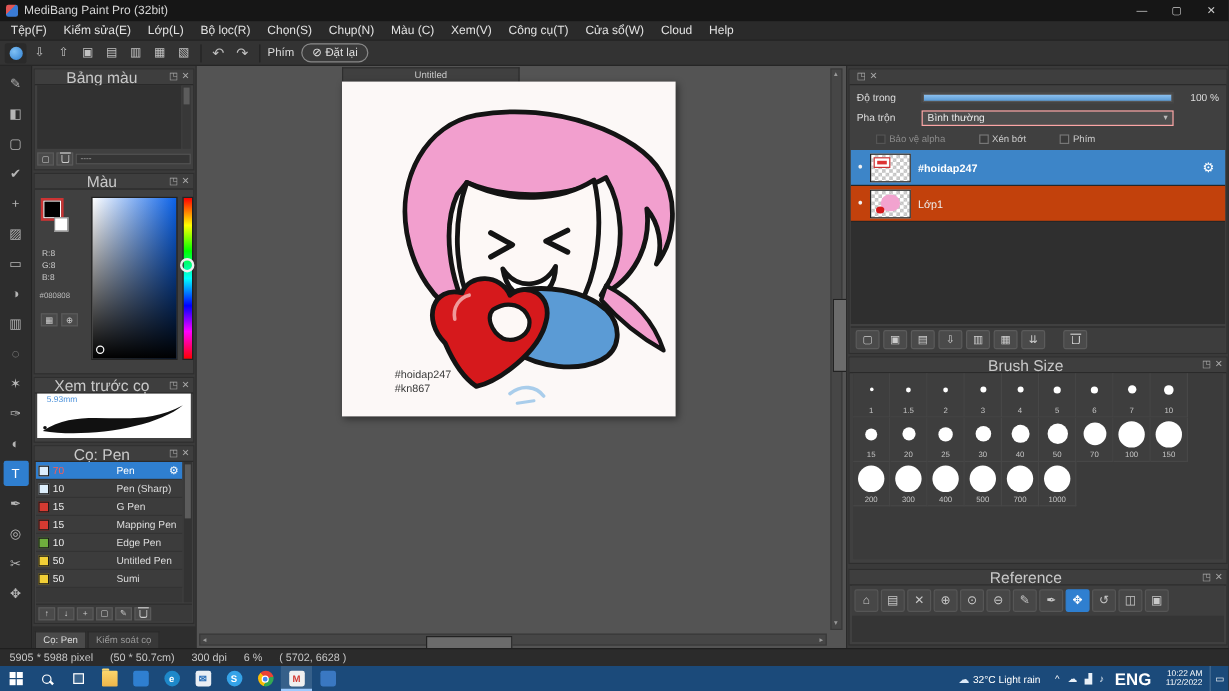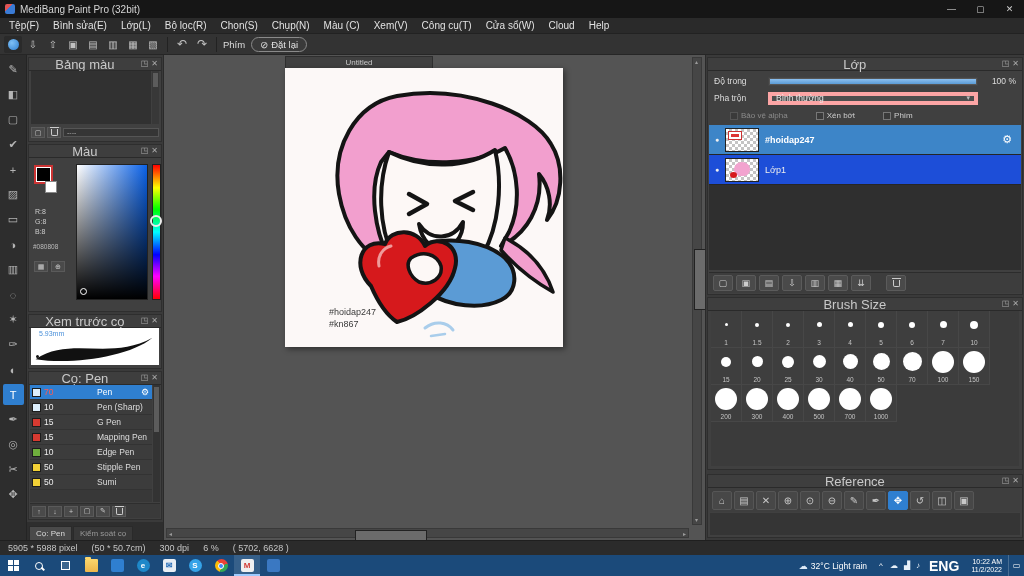--- a/index.html
+++ b/index.html
@@ -86,29 +86,29 @@
   
   .right-col{position:absolute;right:0;top:0;bottom:0;width:319px;background:#3a3a3a;border-left:1px solid #2a2a2a;}
   #layerPanel{top:2px;height:238px;}
   .op-row,.blend-row{position:absolute;left:6px;right:6px;height:14px;display:flex;align-items:center;font-size:8.5px;color:#ddd;}
   .op-row{top:16px;}
   .blend-row{top:33px;}
   .op-label,.blend-label{width:54px;flex:none;white-space:nowrap;}
   .op-slider{flex:1;height:9px;background:#555;border:1px solid #444;position:relative;margin-right:6px;}
   .op-fill{position:absolute;top:1px;bottom:1px;left:1px;right:1px;background:linear-gradient(#8cc0ef,#5b9bd5);}
   .op-value{width:32px;text-align:right;flex:none;}
-  .blend-select{flex:1;height:13px;background:#4e4e4e;border:4px solid #fca5a5;display:flex;align-items:center;font-size:8.5px;color:#e8e8e8;padding:0 4px;margin-right:6px;}
+  .blend-select{flex:1;height:13px;background:#4e4e4e;border:1px solid #fca5a5;display:flex;align-items:center;font-size:8.5px;color:#e8e8e8;padding:0 4px;margin-right:6px;}
   .blend-caret{margin-left:auto;font-size:7px;color:#bbb;}
   .cb-row{position:absolute;top:51px;left:10px;right:4px;height:13px;display:flex;align-items:center;font-size:8px;color:#ccc;}
   .cb{display:flex;align-items:center;gap:3px;margin-right:28px;white-space:nowrap;}
   .cb .box{width:8px;height:8px;background:#3a3a3a;border:1px solid #777;}
   .cb.dim{color:#8a8a8a;padding-left:12px;}
   .cb.dim .box{border-color:#555;}
   .layer-list{position:absolute;top:67px;left:1px;right:1px;bottom:24px;background:#2f2f2f;}
-  .layer-row{height:30px;display:flex;align-items:center;border-bottom:1px solid #262626;background:#1d4ed8;}
+  .layer-row{height:30px;display:flex;align-items:center;border-bottom:1px solid #262626;background:#c2410c;}
   .layer-row.sel{background:#3d85c8;}
   .eye{width:16px;text-align:center;font-size:7px;color:#f0f0f0;flex:none;}
   .thumb{width:34px;height:24px;margin-right:6px;position:relative;border:1px solid #222;flex:none;background-color:#fff;
     background-image:linear-gradient(45deg,#c4c4c4 25%,transparent 25%,transparent 75%,#c4c4c4 75%),linear-gradient(45deg,#c4c4c4 25%,transparent 25%,transparent 75%,#c4c4c4 75%);
     background-size:6px 6px;background-position:0 0,3px 3px;}
   .ov-stamp{position:absolute;left:2px;top:2px;width:14px;height:9px;background:#fff;border:1px solid #c33;}
   .ov-stamp::after{content:"";position:absolute;left:2px;top:2px;right:2px;height:3px;background:#d33;}
   .ov-chara{position:absolute;left:8px;top:3px;width:16px;height:14px;background:#f2a3cf;border-radius:50% 50% 45% 45%;}
   .ov-chara::after{content:"";position:absolute;left:-4px;bottom:-2px;width:7px;height:6px;background:#d6191c;border-radius:50%;}
   .lname{font-size:9px;color:#eee;flex:1;white-space:nowrap;overflow:hidden;}
@@ -164,21 +164,21 @@
     <span class="title-text">MediBang Paint Pro (32bit)</span>
     <span class="win-controls">
       <span class="win-btn">—</span>
       <span class="win-btn">▢</span>
       <span class="win-btn">✕</span>
     </span>
   </div>
 
   <div class="menubar">
       <span class="menu-item">Tệp(F)</span>
-      <span class="menu-item">Bình sửa(E)</span>
+      <span class="menu-item">Kiểm sửa(E)</span>
       <span class="menu-item">Lớp(L)</span>
       <span class="menu-item">Bộ lọc(R)</span>
       <span class="menu-item">Chọn(S)</span>
       <span class="menu-item">Chụp(N)</span>
       <span class="menu-item">Màu (C)</span>
       <span class="menu-item">Xem(V)</span>
       <span class="menu-item">Công cụ(T)</span>
       <span class="menu-item">Cửa sổ(W)</span>
       <span class="menu-item">Cloud</span>
       <span class="menu-item">Help</span>
@@ -324,21 +324,21 @@
               <span class="bname">Mapping Pen</span>
             </div>
             <div class="brush-row">
               <span class="swatch" style="background: rgb(111, 174, 61);"></span>
               <span class="bsize">10</span>
               <span class="bname">Edge Pen</span>
             </div>
             <div class="brush-row">
               <span class="swatch" style="background: rgb(242, 208, 54);"></span>
               <span class="bsize">50</span>
-              <span class="bname">Stipple Pen</span>
+              <span class="bname">Untitled Pen</span>
             </div>
             <div class="brush-row">
               <span class="swatch" style="background: rgb(242, 208, 54);"></span>
               <span class="bsize">50</span>
               <span class="bname">Sumi</span>
             </div>
           </div>
         <div class="brush-scroll">
             <span class="vthumb"></span>
           </div>
@@ -390,21 +390,20 @@
         <span class="sarrow" style="left:2px;top:2px;">◂</span>
         <span class="thumb"></span>
         <span class="sarrow" style="right:2px;top:2px;">▸</span>
       </div>
     </div>
 
     <div class="right-col">
 
       <div class="panel" id="layerPanel">
         <div class="phead">
-          <span class="ptitle">Lớp</span>
           <span class="picon">◳</span>
           <span class="picon">✕</span>
         </div>
         <div class="op-row">
           <span class="op-label">Độ trong</span>
           <span class="op-slider">
               <span class="op-fill"></span>
             </span>
           <span class="op-value">100 %</span>
         </div>

